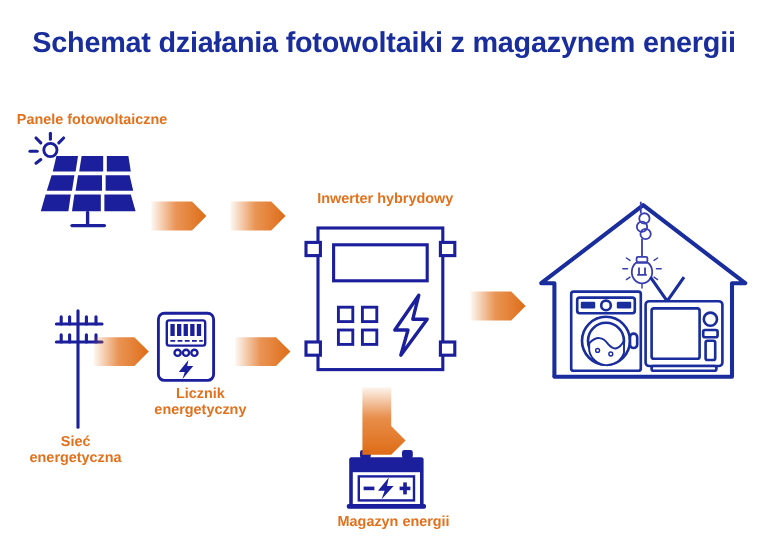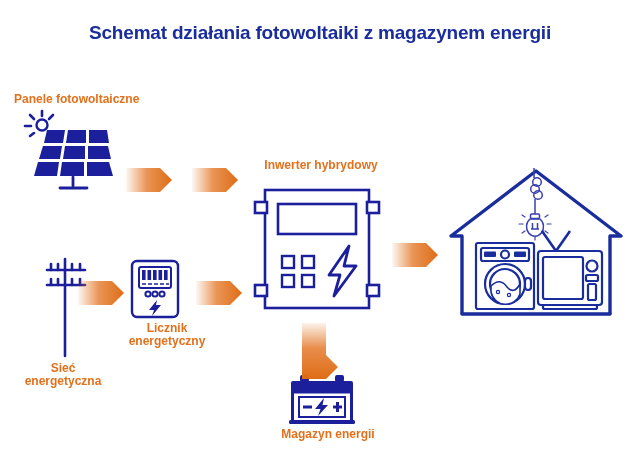--- a/index.html
+++ b/index.html
@@ -20,21 +20,21 @@
     inset: 0;
     width: 640px;
     height: 453px;
   }
   .title {
     position: absolute;
     top: 22px;
     left: 0;
     width: 640px;
     text-align: center;
-    font-size: 19px;
+    font-size: 24px;
     font-weight: bold;
     color: #1a2d9c;
     letter-spacing: -0.2px;
   }
   .lbl {
     position: absolute;
     color: #e2711d;
     font-weight: bold;
     font-size: 12px;
     line-height: 13px;

